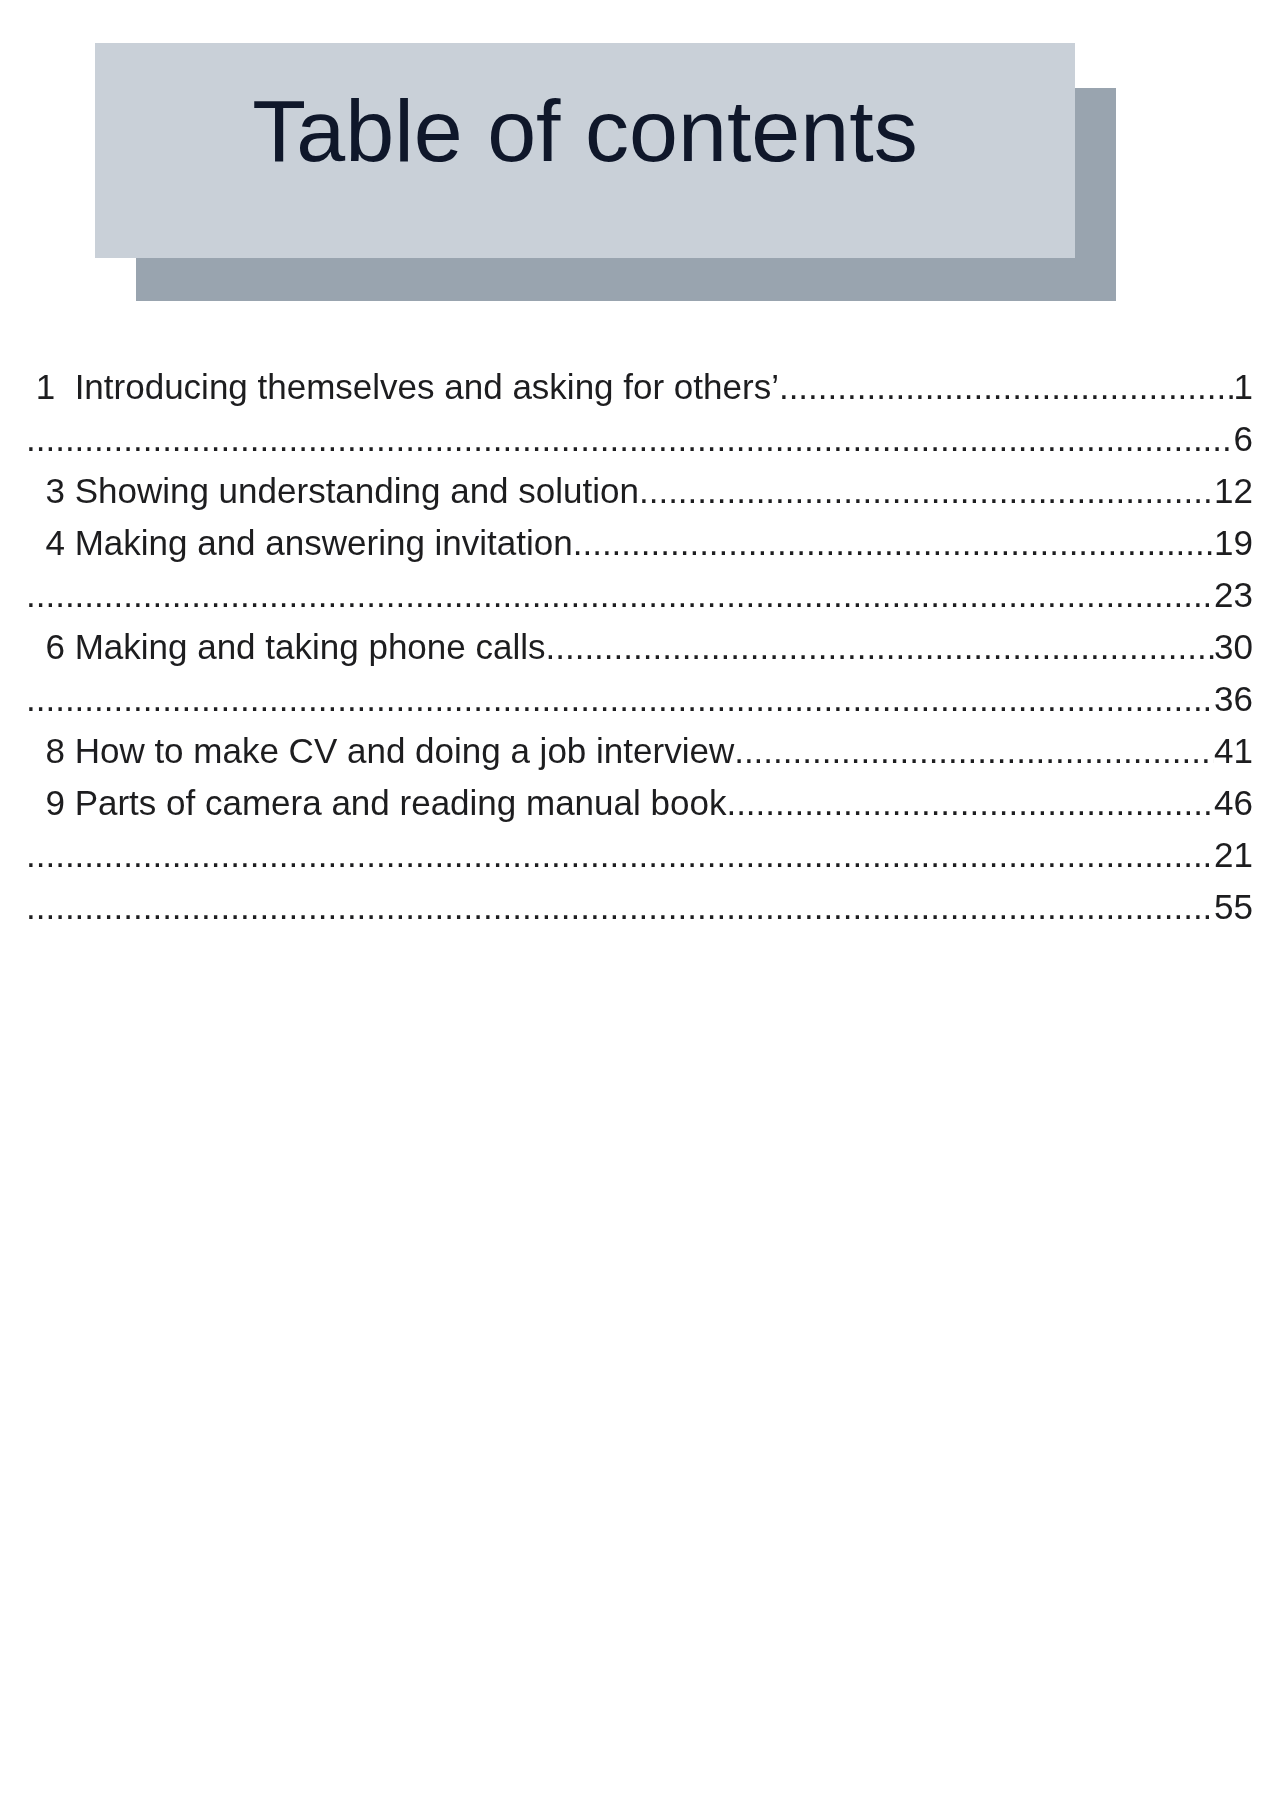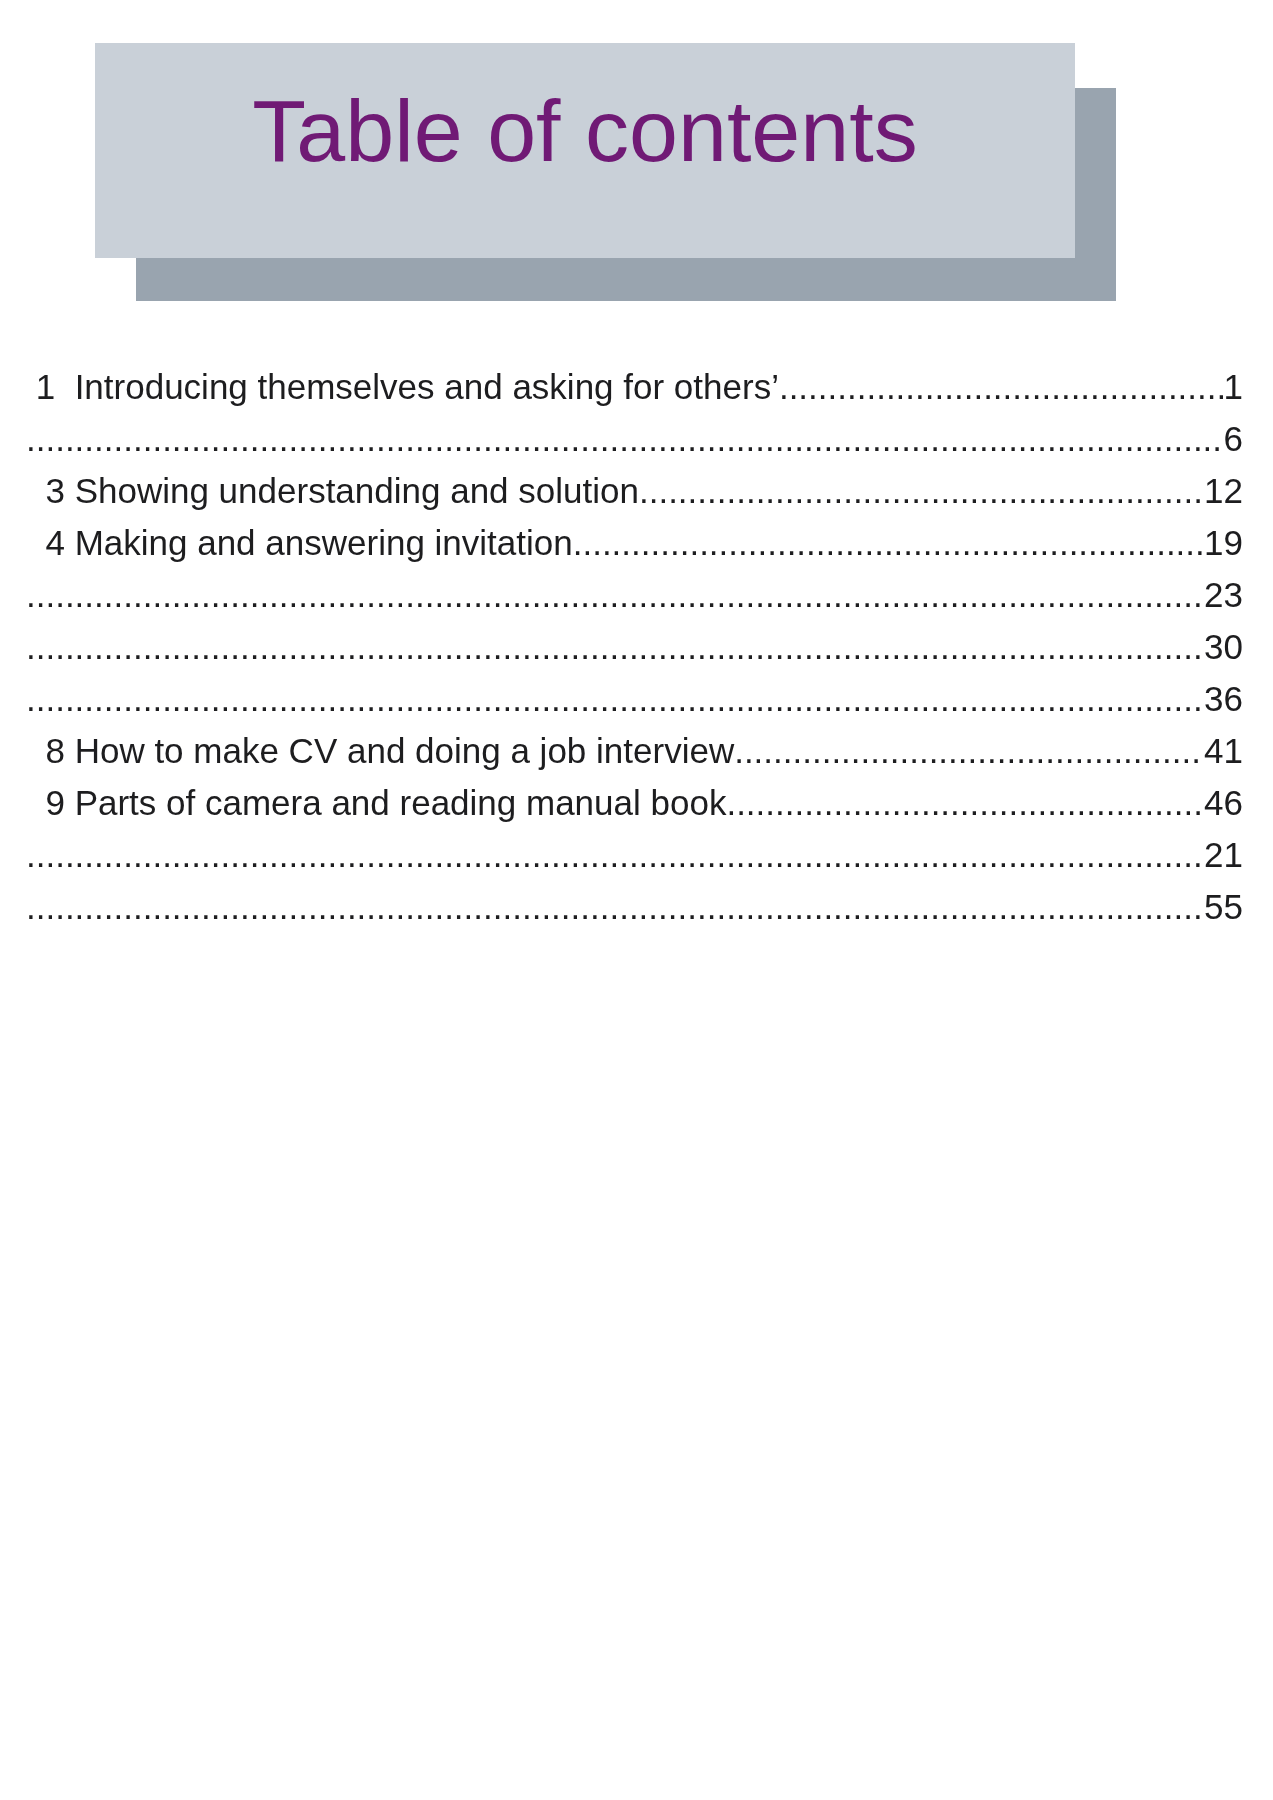--- a/index.html
+++ b/index.html
@@ -39,25 +39,25 @@
     display: flex;
     align-items: center;
     justify-content: center;
   }
   .banner-title {
     position: relative;
     top: -20px;
     font-size: 88px;
     font-weight: 400;
     letter-spacing: 0px;
-    color: #701a75;
+    color: #0f172a;
     white-space: nowrap;
   }
   .toc {
-    margin: 60px 30px 0 26px;
+    margin: 60px 20px 0 26px;
   }
   .toc-row {
     display: flex;
     align-items: baseline;
     font-size: 35px;
     line-height: 52px;
     color: var(--text-color);
   }
   .toc-label {
     white-space: pre;
@@ -108,20 +108,21 @@
     <span class="toc-dots">................................................................................................................................................................................................................................................</span>
     <span class="toc-page">19</span>
   </div>
 
   <div class="toc-row">
     <span class="toc-dots">................................................................................................................................................................................................................................................</span>
     <span class="toc-page">23</span>
   </div>
 
   <div class="toc-row">
+    <span class="toc-label">  6 Making and taking phone calls</span>
     <span class="toc-dots">................................................................................................................................................................................................................................................</span>
     <span class="toc-page">30</span>
   </div>
 
   <div class="toc-row">
     <span class="toc-dots">................................................................................................................................................................................................................................................</span>
     <span class="toc-page">36</span>
   </div>
 
   <div class="toc-row">

